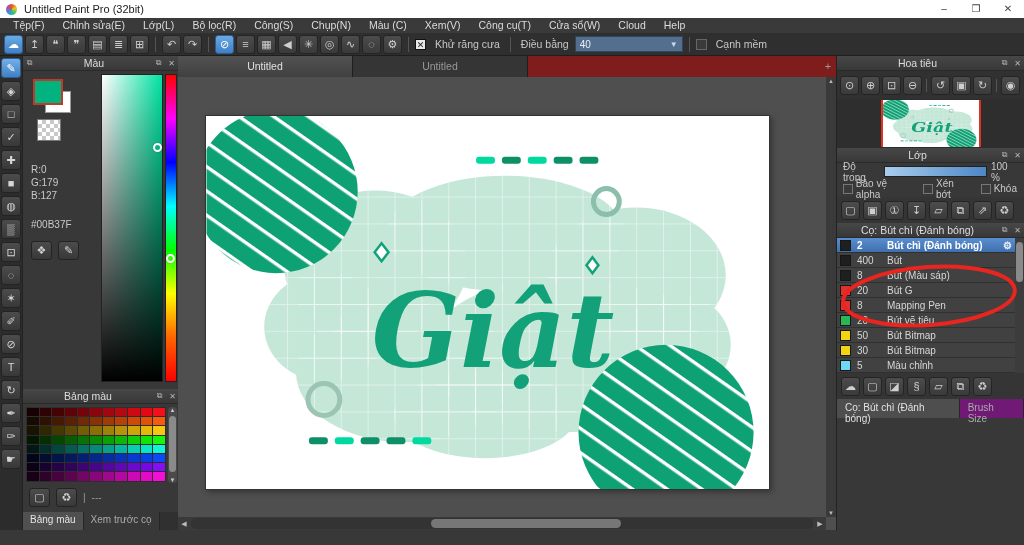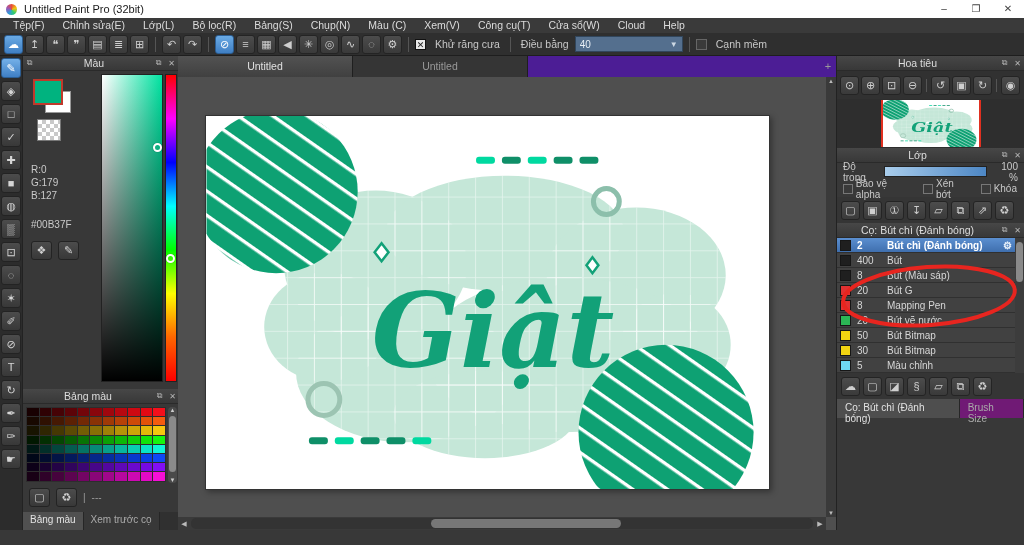--- a/index.html
+++ b/index.html
@@ -81,21 +81,21 @@
   .palscroll .th { position:absolute; left:1px; top:9px; width:7px; height:56px; background:#8a8a8a; border-radius:4px; }
   .palscroll .ar { position:absolute; left:0; width:9px; font-size:6px; color:#ccc; text-align:center; }
   .palfoot { display:flex; align-items:center; gap:6px; margin:6px 0 0 6px; }
   .palfoot .dash { color:#9a9a9a; font-size:10px; }
   .ltabs { position:absolute; left:0; top:456px; width:156px; height:18px; display:flex; background:#303030; }
   .ltab { font-size:10px; padding:2px 7px 0; color:#aaa; background:#383838; border-right:1px solid #262626; }
   .ltab.act { background:#505050; color:#e2e2e2; }
 
   
   .canvasregion { position:absolute; left:178px; top:56px; width:658px; height:474px; background:#4f4f4f; }
-  .tabbar { position:absolute; left:0; top:0; width:658px; height:21px; background:#4c1d95; display:flex; }
+  .tabbar { position:absolute; left:0; top:0; width:658px; height:21px; background:#7f1d1d; display:flex; }
   .ctab { width:175px; height:21px; font-size:10.5px; text-align:center; line-height:21px;
           border-right:1px solid #1f1f1f; }
   .ctab.act { background:linear-gradient(#525252,#404040); color:#e0e0e0; }
   .ctab.inact { background:#353535; color:#999; }
   .tabplus { margin-left:auto; width:16px; text-align:center; color:#9a9a9a; font-size:11px; line-height:21px; }
   .workspace { position:absolute; left:0; top:21px; width:648px; height:440px; background:#4f4f4f; }
   .canvas { position:absolute; left:27px; top:38px; width:565px; height:375px; background:#fff;
             border:1px solid #333; box-shadow:2px 2px 6px rgba(0,0,0,.35); }
   .canvas svg { display:block; }
   .vscroll { position:absolute; right:0; top:21px; width:10px; height:440px; background:#3a3a3a; }
@@ -109,21 +109,21 @@
   
   .rightpanel { position:absolute; left:836px; top:56px; width:188px; height:474px; background:#383838;
                 border-left:1px solid #222; }
   .navtools { height:28px; background:#313131; display:flex; align-items:center; padding-left:3px; gap:2px; }
   .navtools .tsep { height:13px; margin:0 2px; }
   .navthumbzone { height:49px; background:#2e2e2e; display:flex; justify-content:center; align-items:center; }
   .navthumb { width:100px; height:47px; background:#fff; border-left:2px solid #e03020; border-right:2px solid #e03020; }
 
   .layrow { display:flex; align-items:center; height:17px; padding:0 6px; font-size:10px; color:#c9c9c9; gap:4px; }
   .opbar { width:108px; height:11px; border:1px solid #222; background:linear-gradient(to right,#a9cdec,#4d87c5); }
-  .opval { margin-left:auto;text-align:right; }
+  .opval { margin-left:auto; }
   .blendsel { width:112px; height:13px; background:#2f2f2f; border:1px solid #555; color:#ddd; font-size:10px;
               display:flex; align-items:center; padding:0 4px; }
   .blendsel .caret { margin-left:auto; font-size:7px; color:#aaa; }
   .ckrow { display:flex; align-items:center; height:17px; padding-left:6px; font-size:10px; color:#c9c9c9; gap:3px; }
   .ck { width:10px; height:10px; background:#3a3a3a; border:1px solid #777; }
   .ckrow span.lbl { margin-right:7px; }
 
   .layerlist { position:relative; height:88px; background:#2b2b2b; overflow:hidden; }
   .lrow { display:flex; align-items:center; height:28px; background:#4a4a4a; border-bottom:1px solid #333;
           padding-left:6px; gap:8px; }
@@ -225,21 +225,21 @@
         <span class="wctrl">❐</span>
         <span class="wctrl">✕</span>
       </span>
   </div>
 
   <div class="menubar">
       <span class="mi">Tệp(F)</span>
       <span class="mi">Chỉnh sửa(E)</span>
       <span class="mi">Lớp(L)</span>
       <span class="mi">Bộ lọc(R)</span>
-      <span class="mi">Bảng(S)</span>
+      <span class="mi">Công(S)</span>
       <span class="mi">Chụp(N)</span>
       <span class="mi">Màu (C)</span>
       <span class="mi">Xem(V)</span>
       <span class="mi">Công cụ(T)</span>
       <span class="mi">Cửa sổ(W)</span>
       <span class="mi">Cloud</span>
       <span class="mi">Help</span>
     </div>
 
   <div class="toolbar">
@@ -555,21 +555,21 @@
    </div>
         <div class="brow">
      <span class="bsw" style="background:#e03131"></span>
      <span class="bsize">8</span>
      <span class="bname">Mapping Pen</span>
 
    </div>
         <div class="brow">
      <span class="bsw" style="background:#2bb655"></span>
      <span class="bsize">20</span>
-     <span class="bname">Bút vẽ nước</span>
+     <span class="bname">Bút vẽ tiêu</span>
 
    </div>
         <div class="brow">
      <span class="bsw" style="background:#f2d411"></span>
      <span class="bsize">50</span>
      <span class="bname">Bút Bitmap</span>
 
    </div>
         <div class="brow">
      <span class="bsw" style="background:#f2d411"></span>

